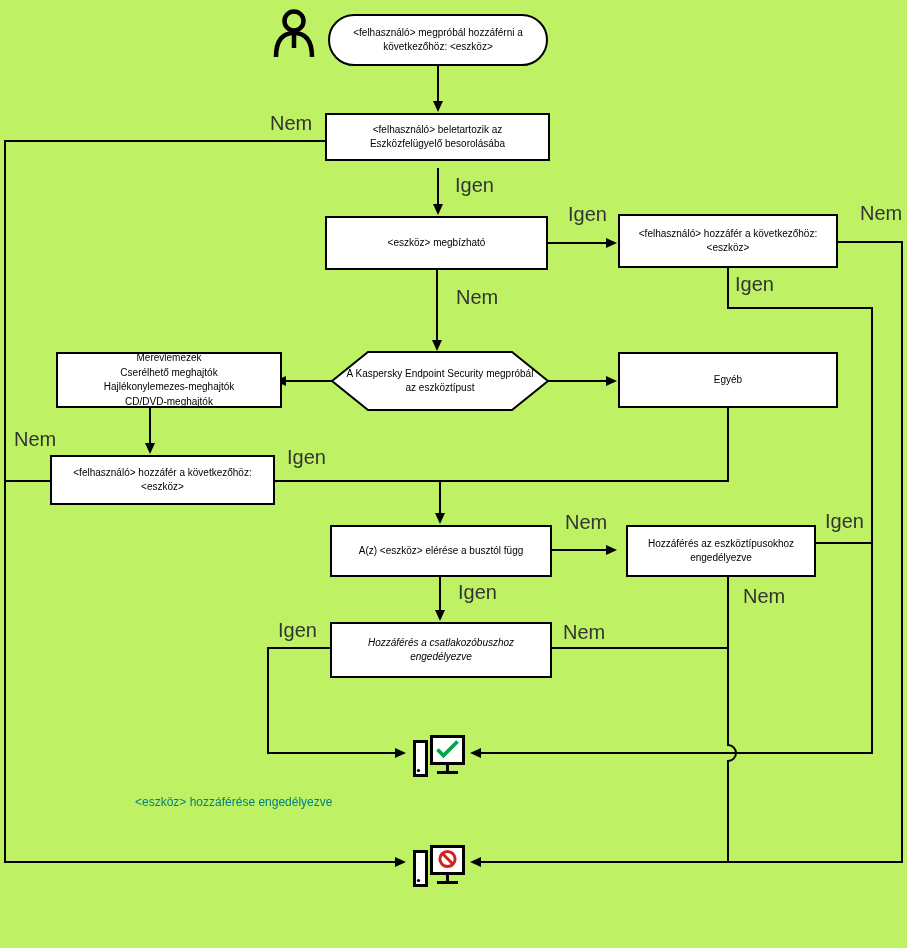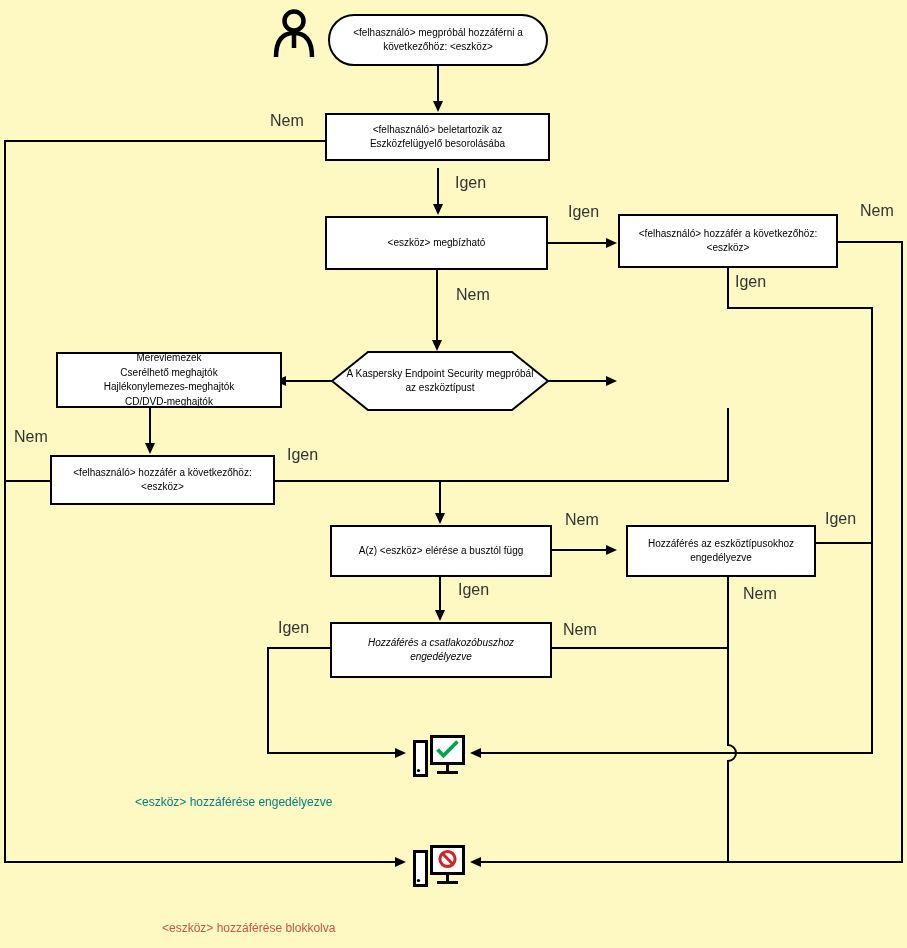--- a/index.html
+++ b/index.html
@@ -1,27 +1,27 @@
 <!DOCTYPE html>
 <html><head>
 <meta charset="utf-8">
 <style>
   html,body{margin:0;padding:0;background:#fff;}
-  .stage{position:relative;width:907px;height:948px;background:#fef9c3;
+  .stage{position:relative;width:907px;height:948px;background:#bef264;
          font-family:"Liberation Sans","DejaVu Sans",sans-serif;overflow:hidden;}
   svg.layer{position:absolute;left:0;top:0;z-index:1;}
   .node{position:absolute;box-sizing:border-box;border:2px solid #000;background:#fff;
         display:flex;flex-direction:column;align-items:center;justify-content:center;
         font-size:10px;line-height:1.45;color:#000;text-align:center;z-index:2;}
   .node .ln{white-space:nowrap;}
   .stadium{border-radius:26px;}
   .hexlabel{position:absolute;box-sizing:border-box;border:none;background:transparent;
         display:flex;flex-direction:column;align-items:center;justify-content:center;
         font-size:10px;line-height:1.45;color:#000;text-align:center;z-index:3;}
-  .elabel{position:absolute;font-size:16px;color:#333;z-index:2;white-space:nowrap;}
+  .elabel{position:absolute;font-size:20px;color:#333;z-index:2;white-space:nowrap;}
   .outcome{position:absolute;font-size:12px;z-index:2;}
 </style>
 </head>
 <body>
 
 <div class="stage">
 
   <svg class="layer" width="907" height="948" viewBox="0 0 907 948">
     <defs>
       <marker id="ah" markerWidth="12" markerHeight="10" refX="9" refY="5" orient="auto" markerUnits="userSpaceOnUse">
@@ -124,20 +124,23 @@
     <div class="ln">az eszköztípust</div>
   </div>
 
   <div class="node" style="left:56px;top:352px;width:226px;height:56px;">
     <div class="ln">Merevlemezek</div>
     <div class="ln">Cserélhető meghajtók</div>
     <div class="ln">Hajlékonylemezes-meghajtók</div>
     <div class="ln">CD/DVD-meghajtók</div>
   </div>
 
+  <div class="node" style="left:618px;top:352px;width:220px;height:56px;">
+    <div class="ln">Egyéb</div>
+  </div>
 
   <div class="node" style="left:50px;top:455px;width:225px;height:50px;">
     <div class="ln">&lt;felhasználó&gt; hozzáfér a következőhöz:</div>
     <div class="ln">&lt;eszköz&gt;</div>
   </div>
 
   <div class="node" style="left:330px;top:525px;width:222px;height:52px;">
     <div class="ln">A(z) &lt;eszköz&gt; elérése a busztól függ</div>
   </div>
 
@@ -160,15 +163,14 @@
   <div class="elabel" style="left:14px;top:428px;">Nem</div>
   <div class="elabel" style="left:287px;top:446px;">Igen</div>
   <div class="elabel" style="left:565px;top:511px;">Nem</div>
   <div class="elabel" style="left:825px;top:510px;">Igen</div>
   <div class="elabel" style="left:458px;top:581px;">Igen</div>
   <div class="elabel" style="left:743px;top:585px;">Nem</div>
   <div class="elabel" style="left:278px;top:619px;">Igen</div>
   <div class="elabel" style="left:563px;top:621px;">Nem</div>
 
   <div class="outcome" style="left:135px;top:795px;width:600px;color:#00807E;">&lt;eszköz&gt; hozzáférése engedélyezve</div>
-  <div class="outcome" style="left:162px;top:921px;width:600px;color:#C8524E;">&lt;eszköz&gt; hozzáférése blokkolva</div>
 
 </div>
 
 </body></html>

